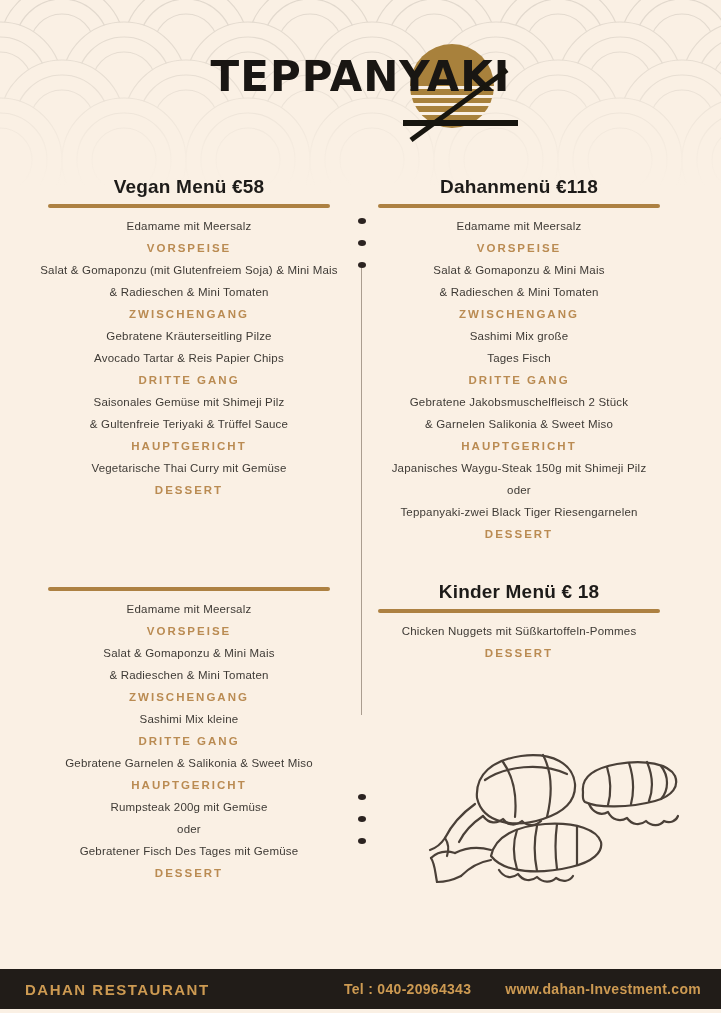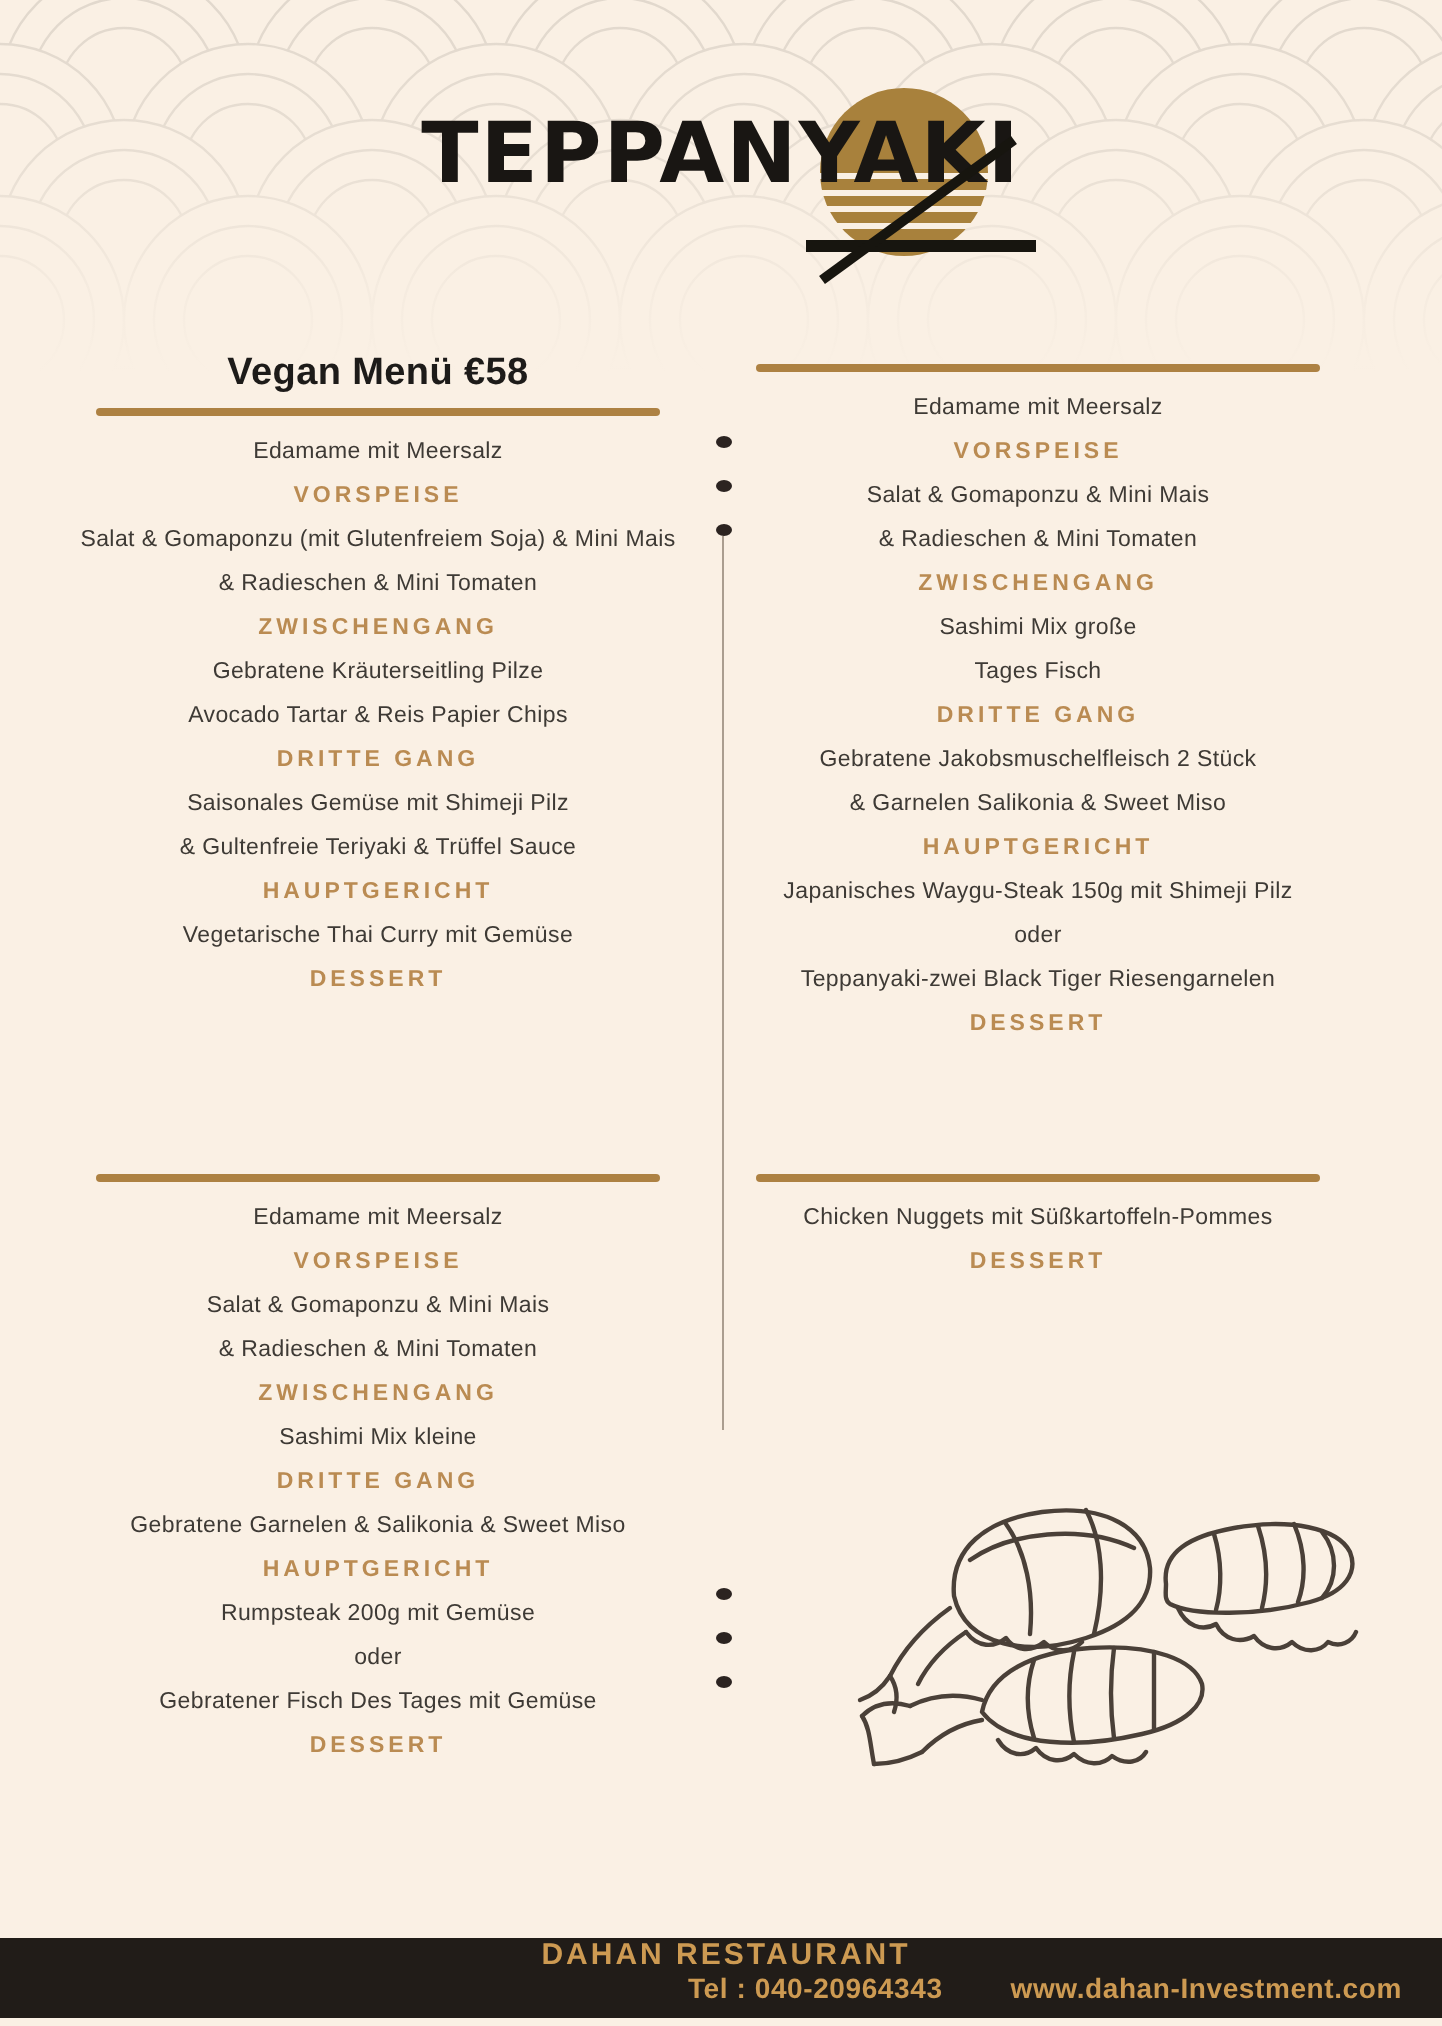--- a/index.html
+++ b/index.html
@@ -70,21 +70,21 @@
   .dots.bottom { top:794px; }
   .dot { width:8px; height:6px; border-radius:50%; background:#2B2320; margin-bottom:16px; }
 
   
   .sushi { position:absolute; left:425px; top:740px; z-index:4; }
 
   
   .footer {
     position:absolute; left:0; top:969px; width:721px; height:40px;
     background:#211C18; z-index:6;
-    display:flex; align-items:center; padding:0 20px 0 25px;flex-direction:column;
+    display:flex; align-items:center; padding:0 20px 0 25px;
   }
   .footer-name {
     color:#CD9A52; font-weight:bold; font-size:15px; letter-spacing:1.5px;
   }
   .footer-right { margin-left:auto; display:flex; gap:34px; }
   .footer-tel, .footer-site {
     color:#CD9A52; font-weight:bold; font-size:14px; letter-spacing:0.3px;
   }
 </style>
 </head>
@@ -243,20 +243,21 @@
           <div class="line item">Avocado Tartar &amp; Reis Papier Chips</div>
           <div class="line course">DRITTE GANG</div>
           <div class="line item">Saisonales Gemüse mit Shimeji Pilz</div>
           <div class="line item">&amp; Gultenfreie Teriyaki &amp; Trüffel Sauce</div>
           <div class="line course">HAUPTGERICHT</div>
           <div class="line item">Vegetarische Thai Curry mit Gemüse</div>
           <div class="line course">DESSERT</div>
         </div>
     </div>
     <div class="menu-section">
+      <div class="menu-title">Dahanmenü €118</div>
       <div class="menu-underline"></div>
       <div class="menu-lines">
           <div class="line item">Edamame mit Meersalz</div>
           <div class="line course">VORSPEISE</div>
           <div class="line item">Salat &amp; Gomaponzu &amp; Mini Mais</div>
           <div class="line item">&amp; Radieschen &amp; Mini Tomaten</div>
           <div class="line course">ZWISCHENGANG</div>
           <div class="line item">Sashimi Mix große</div>
           <div class="line item">Tages Fisch</div>
           <div class="line course">DRITTE GANG</div>
@@ -281,20 +282,21 @@
           <div class="line course">DRITTE GANG</div>
           <div class="line item">Gebratene Garnelen &amp; Salikonia &amp; Sweet Miso</div>
           <div class="line course">HAUPTGERICHT</div>
           <div class="line item">Rumpsteak 200g mit Gemüse</div>
           <div class="line item">oder</div>
           <div class="line item">Gebratener Fisch Des Tages mit Gemüse</div>
           <div class="line course">DESSERT</div>
         </div>
     </div>
     <div class="menu-section">
+      <div class="menu-title">Kinder Menü € 18</div>
       <div class="menu-underline"></div>
       <div class="menu-lines">
           <div class="line item">Chicken Nuggets mit Süßkartoffeln-Pommes</div>
           <div class="line course">DESSERT</div>
         </div>
     </div>
   </div>
 
   <div class="divider"></div>
   <div class="dots top">

